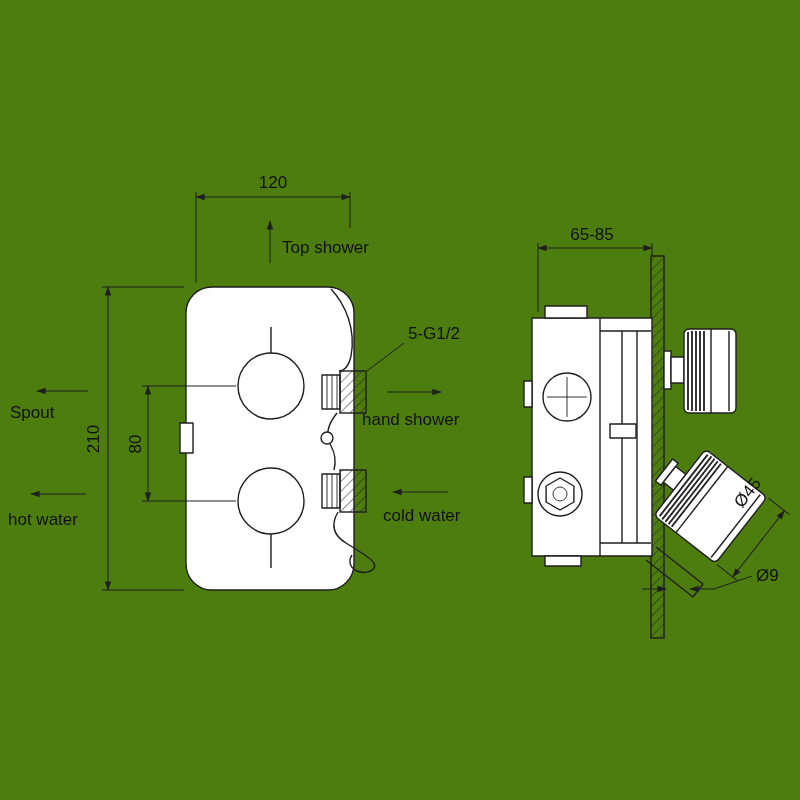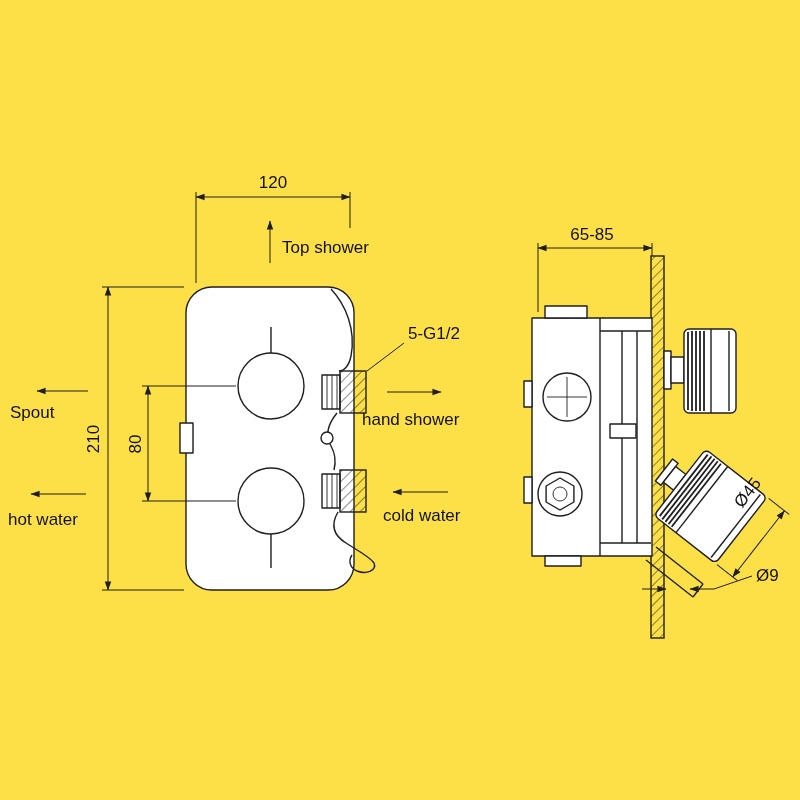--- a/index.html
+++ b/index.html
@@ -7,21 +7,21 @@
     padding: 0;
     width: 800px;
     height: 800px;
     background: #ffffff;
     font-family: "Liberation Sans", sans-serif;
   }
   .stage {
     position: relative;
     width: 800px;
     height: 800px;
-    background: #fde047;
+    background: #4d7c0f;
     overflow: hidden;
   }
   svg { display: block; }
   
   .obj  { stroke: #1f1f1f; stroke-width: 1.4; fill: none; stroke-linejoin: round; }
   .objf { stroke: #1f1f1f; stroke-width: 1.4; fill: #ffffff; stroke-linejoin: round; }
   .hat  { stroke: #1f1f1f; stroke-width: 1.4; }
   
   .dimln { stroke: #1f1f1f; stroke-width: 1; fill: none; }
   .thin  { stroke: #1f1f1f; stroke-width: 0.9; fill: none; }

